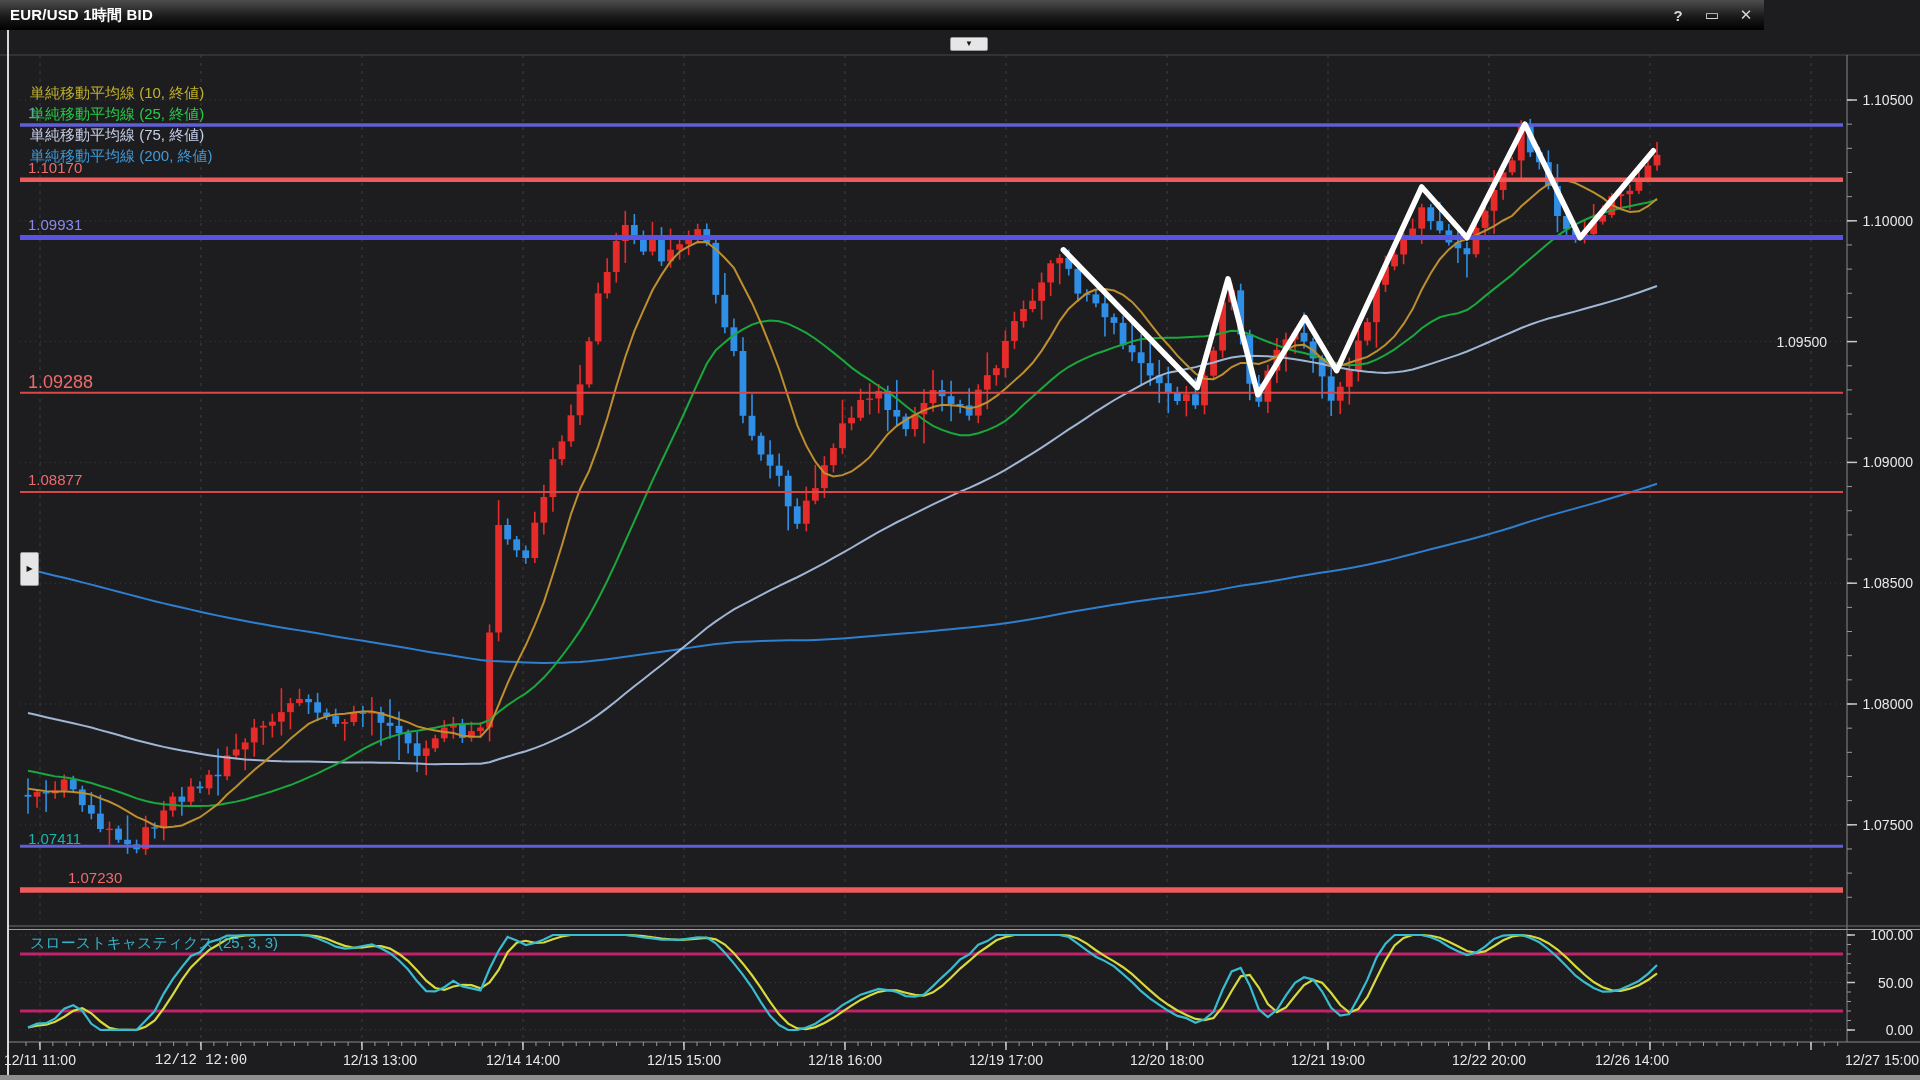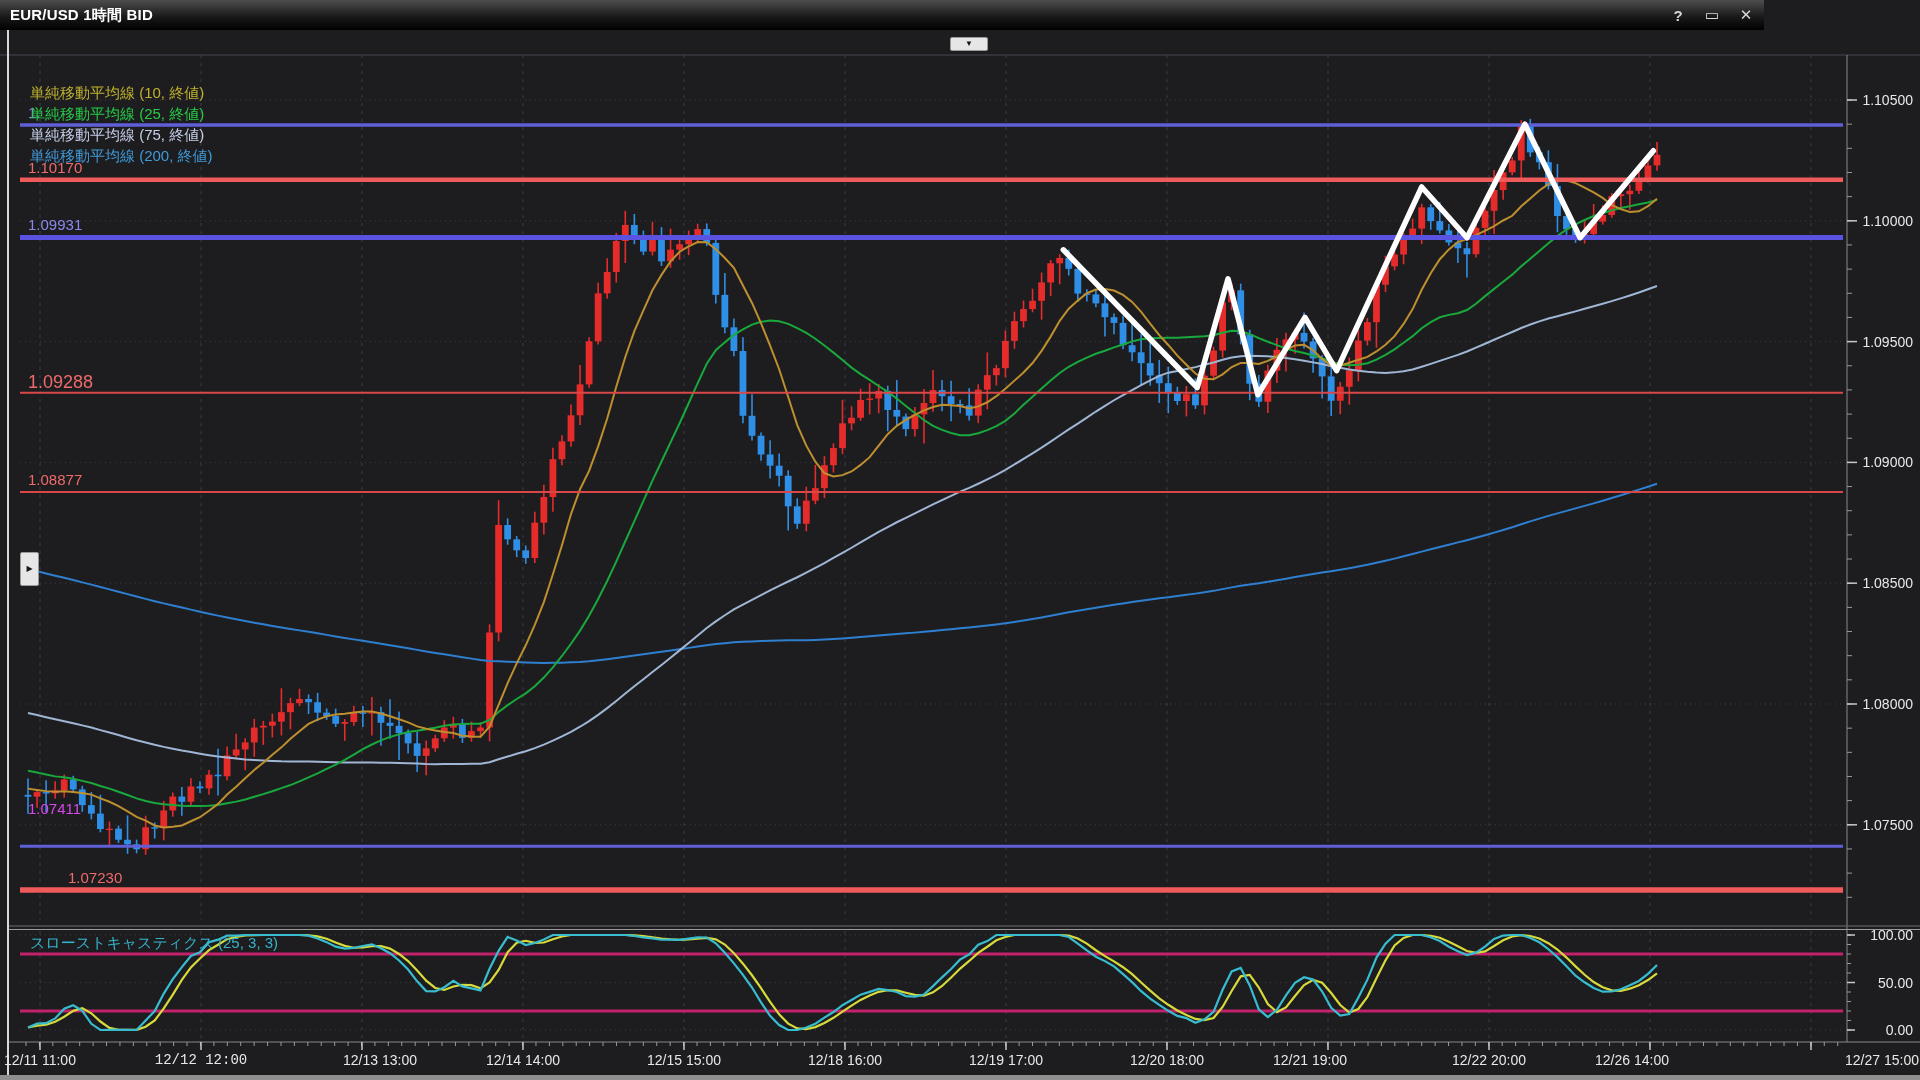--- a/index.html
+++ b/index.html
@@ -677,41 +677,41 @@
       <div class="lg-row" style="top: 84px; color: rgb(192, 177, 44);"><span>単純移動平均線 (10, 終値)</span></div>
       <div class="lg-row" style="top: 105px; color: rgb(38, 204, 70);"><span>単純移動平均線 (25, 終値)</span></div>
       <div class="lg-row" style="top: 126px; color: rgb(198, 207, 232);"><span>単純移動平均線 (75, 終値)</span></div>
       <div class="lg-row" style="top: 147px; color: rgb(63, 154, 216);"><span>単純移動平均線 (200, 終値)</span></div>
       <div class="lg-row" id="stoch-legend" style="top: 934px; color: rgb(53, 179, 201);"><span>スローストキャスティクス (25, 3, 3)</span></div>
     <span class="abs axis-lab" style="left: 28px; top: 103.885px; color: rgb(138, 138, 236); font-size: 15px;">1.</span>
         <span class="abs axis-lab" style="left: 28px; top: 158.728px; color: rgb(239, 106, 106); font-size: 15px;">1.10170</span>
         <span class="abs axis-lab" style="left: 28px; top: 216.47px; color: rgb(138, 138, 236); font-size: 15px;">1.09931</span>
         <span class="abs axis-lab" style="left: 28px; top: 371.819px; color: rgb(239, 106, 106); font-size: 18px;">1.09288</span>
         <span class="abs axis-lab" style="left: 28px; top: 471.117px; color: rgb(239, 106, 106); font-size: 15px;">1.08877</span>
-        <span class="abs axis-lab" style="left: 28px; top: 800px; color: #d946ef; font-size: 15px;">1.07411</span>
+        <span class="abs axis-lab" style="left: 28px; top: 830px; color: #14b8a6; font-size: 15px;">1.07411</span>
         <span class="abs axis-lab" style="left: 28px; top: 869.032px; color: rgb(239, 106, 106); font-size: 15px; margin-left: 40px;">1.07230</span>
         <span class="abs axis-lab" style="left: 1853px; width: 60px; text-align: right; top: 92px;">1.10500</span>
         <span class="abs axis-lab" style="left: 1853px; width: 60px; text-align: right; top: 212.8px;">1.10000</span>
-        <span class="abs axis-lab" style="left: 1853px; width: 60px; text-align: right; top: 333.6px;">1.09500</span>
+        <span class="abs axis-lab" style="left: 1767px; width: 60px; text-align: right; top: 333.6px;">1.09500</span>
         <span class="abs axis-lab" style="left: 1853px; width: 60px; text-align: right; top: 454.4px;">1.09000</span>
         <span class="abs axis-lab" style="left: 1853px; width: 60px; text-align: right; top: 575.2px;">1.08500</span>
         <span class="abs axis-lab" style="left: 1853px; width: 60px; text-align: right; top: 696px;">1.08000</span>
         <span class="abs axis-lab" style="left: 1853px; width: 60px; text-align: right; top: 816.8px;">1.07500</span>
         <span class="abs axis-lab" style="left: 1853px; width: 60px; text-align: right; top: 927px;">100.00</span>
         <span class="abs axis-lab" style="left: 1853px; width: 60px; text-align: right; top: 974.5px;">50.00</span>
         <span class="abs axis-lab" style="left: 1853px; width: 60px; text-align: right; top: 1022px;">0.00</span>
         <span class="abs axis-lab" style="left: -15px; width: 110px; text-align: center; top: 1052px;">12/11 11:00</span>
         <span class="abs axis-lab" style="left: 146px; width: 110px; text-align: center; top: 1052px; font-family: Liberation Mono, monospace;">12/12 12:00</span>
         <span class="abs axis-lab" style="left: 307px; width: 110px; text-align: right; top: 1052px;">12/13 13:00</span>
         <span class="abs axis-lab" style="left: 468px; width: 110px; text-align: center; top: 1052px;">12/14 14:00</span>
         <span class="abs axis-lab" style="left: 629px; width: 110px; text-align: center; top: 1052px;">12/15 15:00</span>
         <span class="abs axis-lab" style="left: 790px; width: 110px; text-align: center; top: 1052px;">12/18 16:00</span>
         <span class="abs axis-lab" style="left: 951px; width: 110px; text-align: center; top: 1052px;">12/19 17:00</span>
         <span class="abs axis-lab" style="left: 1112px; width: 110px; text-align: center; top: 1052px;">12/20 18:00</span>
-        <span class="abs axis-lab" style="left: 1273px; width: 110px; top: 1052px;">12/21 19:00</span>
+        <span class="abs axis-lab" style="left: 1273px; width: 110px; text-align: center; top: 1052px;">12/21 19:00</span>
         <span class="abs axis-lab" style="left: 1434px; width: 110px; text-align: center; top: 1052px;">12/22 20:00</span>
         <span class="abs axis-lab" style="left: 1595px; width: 110px; text-align: left; top: 1052px;">12/26 14:00</span>
         <span class="abs axis-lab" style="left: 1845px; top: 1052px;">12/27 15:00</span>
       </div>
     <button class="btn" id="collapse-handle">
       <span class="glyph">▼</span>
     </button>
     <button class="btn" id="expand-arrow">
       <span class="glyph">▶</span>
     </button>

